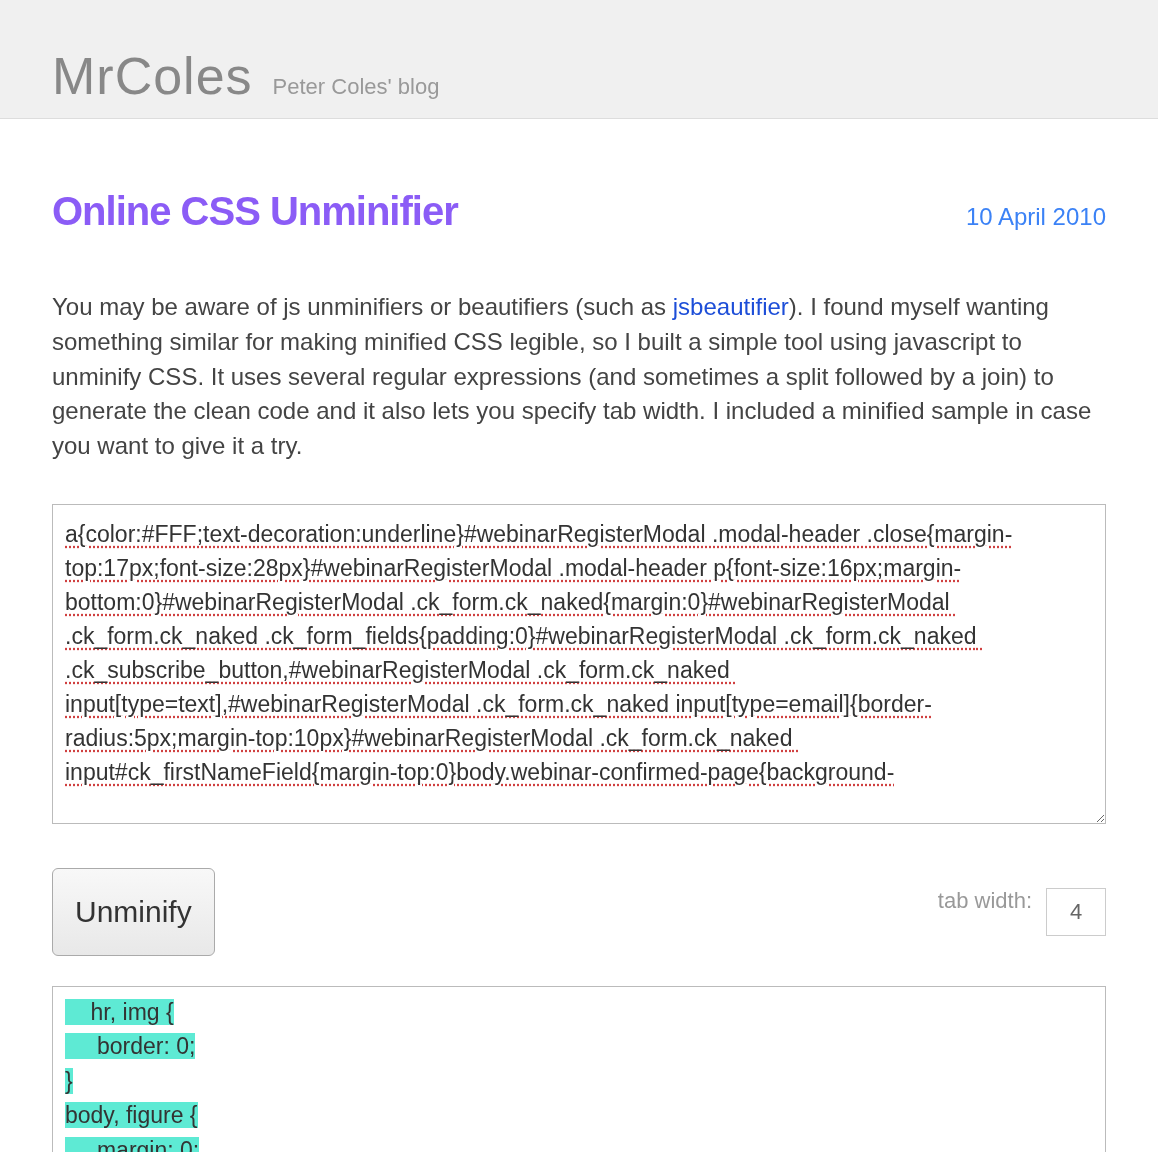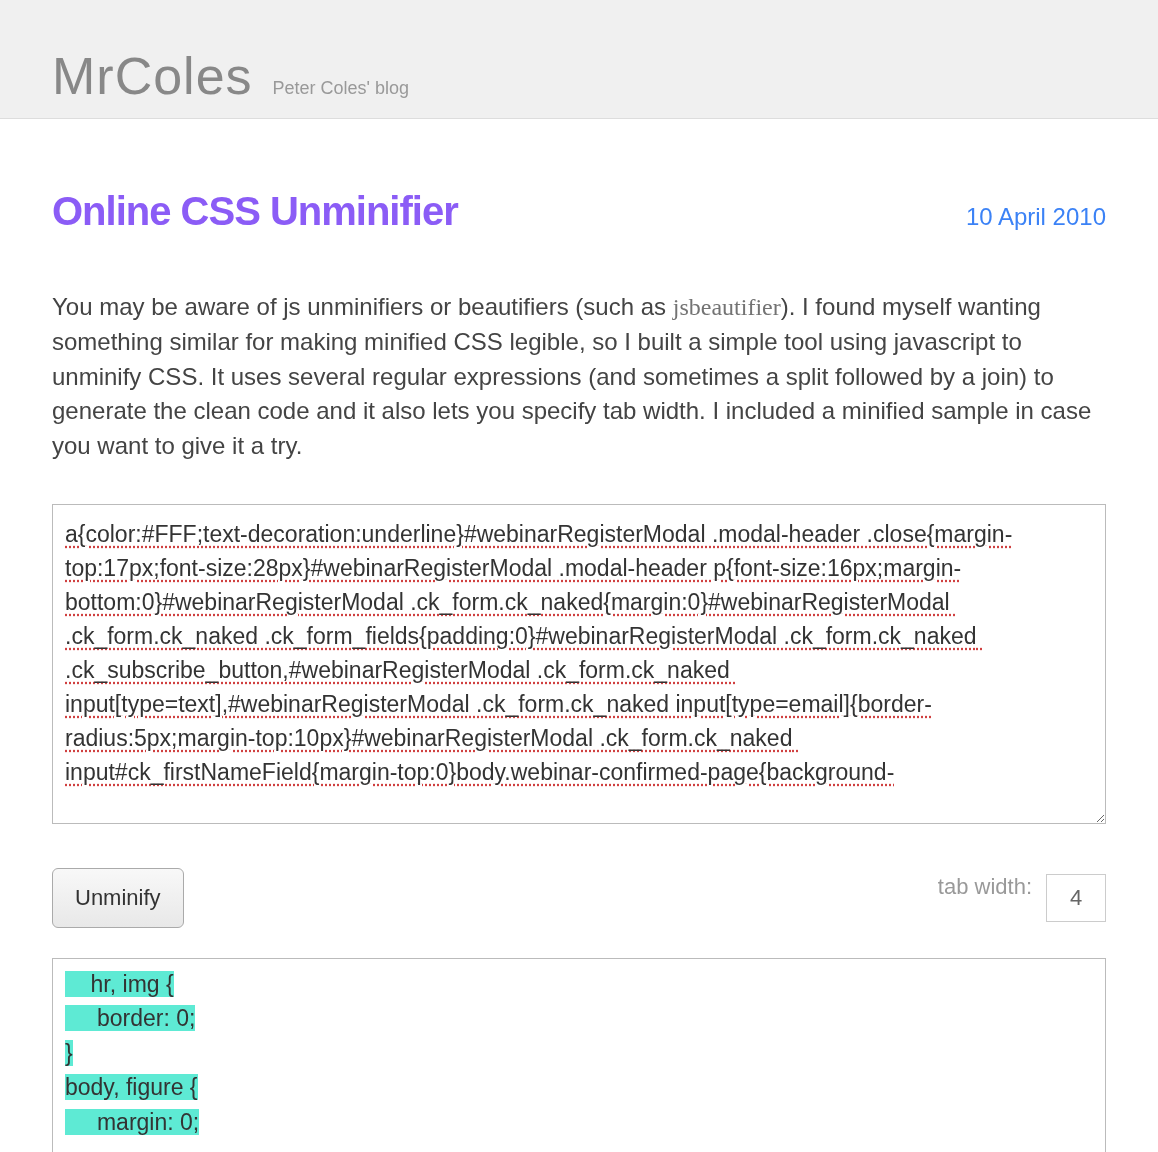--- a/index.html
+++ b/index.html
@@ -24,21 +24,21 @@
     }
     .site-title {
       font-size: 52px;
       font-weight: 100;
       color: #888;
       letter-spacing: 1px;
       font-family: "Helvetica Neue", Helvetica, Arial, sans-serif;
       margin-top: 28px;
     }
     .site-subtitle {
-      font-size: 18px;
+      font-size: 22px;
       color: #999;
       font-weight: 300;
     }
     .main-content {
       padding: 70px 52px 40px;
       max-width: 1158px;
     }
     .title-row {
       display: flex;
       justify-content: space-between;
@@ -57,23 +57,22 @@
       font-weight: 300;
     }
     .intro-text {
       font-size: 24px;
       line-height: 1.45;
       color: #444;
       margin-bottom: 40px;
       font-weight: 300;
     }
     .intro-text a {
-      color: #737373;
+      color: #1d4ed8;
       text-decoration: none;
-      font-family: Liberation Serif, serif;
     }
     .css-input {
       width: 100%;
       height: 320px;
       padding: 12px;
       font-family: "Helvetica Neue", Helvetica, Arial, sans-serif;
       font-size: 23px;
       line-height: 1.48;
       border: 1px solid #bbb;
       resize: both;
@@ -85,22 +84,22 @@
       text-underline-offset: 4px;
     }
     .controls-row {
       display: flex;
       justify-content: space-between;
       align-items: center;
       margin-top: 40px;
       margin-bottom: 30px;
     }
     .unminify-btn {
-      padding: 16px 22px;
-      font-size: 22px;
+      padding: 26px 22px;
+      font-size: 30px;
       background: linear-gradient(#f8f8f8, #e8e8e8);
       border: 1px solid #aaa;
       border-radius: 6px;
       color: #333;
       cursor: pointer;
     }
     .tab-width-group {
       display: flex;
       gap: 14px;
     }

